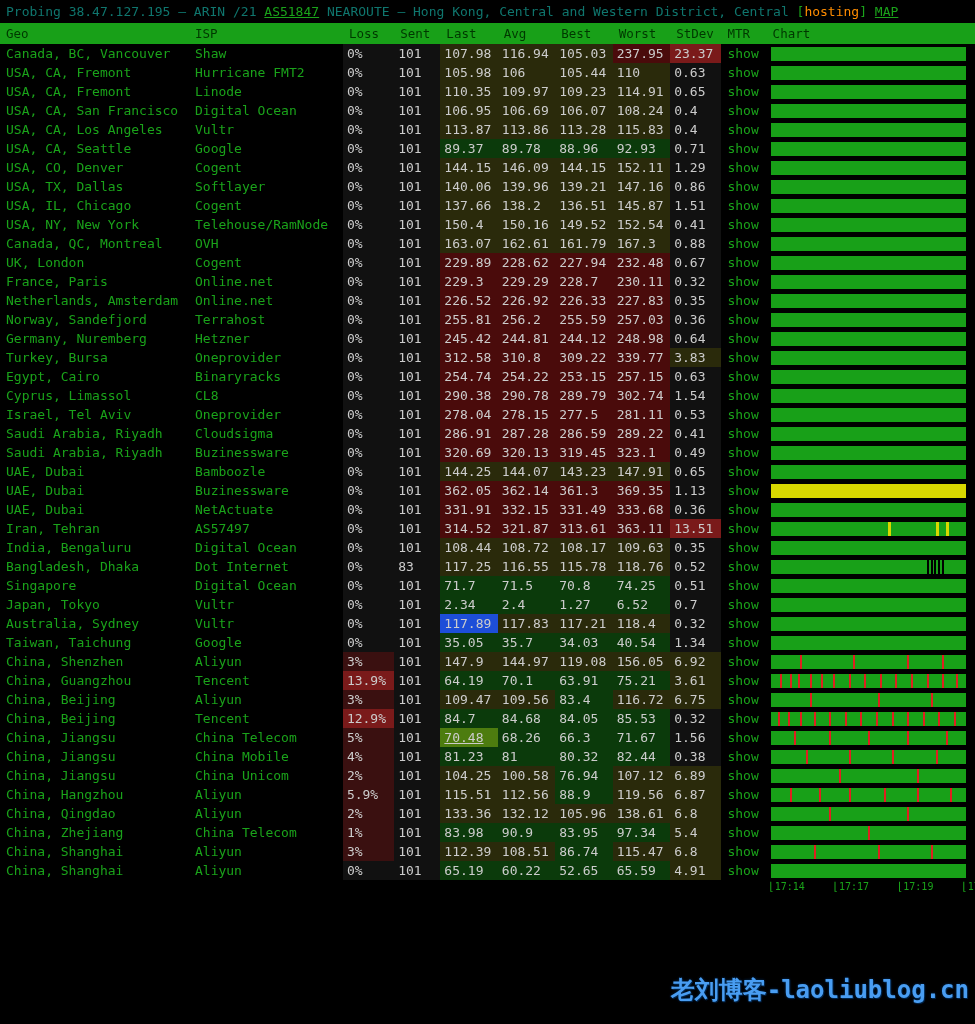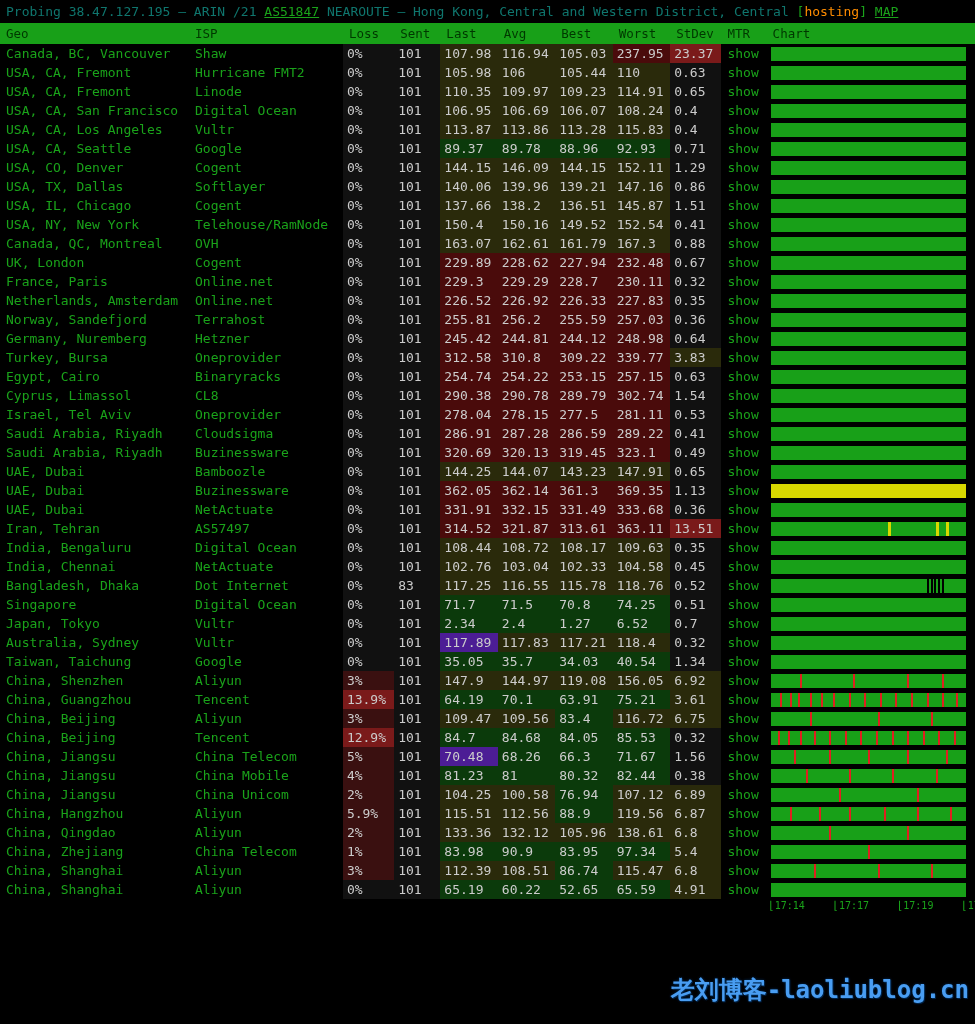--- a/index.html
+++ b/index.html
@@ -543,35 +543,20 @@
         <td class="num metric" style="background: rgb(42, 42, 11);">108.72</td>
         <td class="num metric" style="background: rgb(42, 42, 11);">108.17</td>
         <td class="num metric" style="background: rgb(42, 42, 11);">109.63</td>
         <td class="num metric" style="background: rgb(17, 17, 17);">0.35</td>
         <td class="show">show</td>
         <td class="chart">
           <div class="chartbar"></div>
         </td>
       </tr>
       <tr>
-        <td class="geo">India, Chennai</td>
-        <td class="isp">NetActuate</td>
-        <td class="num metric" style="background: rgb(17, 17, 17);">0%</td>
-        <td class="num metric" style="background: rgb(17, 17, 17);">101</td>
-        <td class="num metric" style="background: rgb(42, 42, 11);">102.76</td>
-        <td class="num metric" style="background: rgb(42, 42, 11);">103.04</td>
-        <td class="num metric" style="background: rgb(42, 42, 11);">102.33</td>
-        <td class="num metric" style="background: rgb(42, 42, 11);">104.58</td>
-        <td class="num metric" style="background: rgb(17, 17, 17);">0.45</td>
-        <td class="show">show</td>
-        <td class="chart">
-          <div class="chartbar"></div>
-        </td>
-      </tr>
-      <tr>
         <td class="geo">Bangladesh, Dhaka</td>
         <td class="isp">Dot Internet</td>
         <td class="num metric" style="background: rgb(17, 17, 17);">0%</td>
         <td class="num metric" style="background: rgb(17, 17, 17);">83</td>
         <td class="num metric" style="background: rgb(42, 42, 11);">117.25</td>
         <td class="num metric" style="background: rgb(42, 42, 11);">116.55</td>
         <td class="num metric" style="background: rgb(42, 42, 11);">115.78</td>
         <td class="num metric" style="background: rgb(42, 42, 11);">118.76</td>
         <td class="num metric" style="background: rgb(17, 17, 17);">0.52</td>
         <td class="show">show</td>
@@ -613,21 +598,21 @@
         <td class="show">show</td>
         <td class="chart">
           <div class="chartbar"></div>
         </td>
       </tr>
       <tr>
         <td class="geo">Australia, Sydney</td>
         <td class="isp">Vultr</td>
         <td class="num metric" style="background: rgb(17, 17, 17);">0%</td>
         <td class="num metric" style="background: rgb(17, 17, 17);">101</td>
-        <td class="num metric" style="background: #4c1d95;">117.89</td>
+        <td class="num metric" style="background: #1d4ed8;">117.89</td>
         <td class="num metric" style="background: rgb(42, 42, 11);">117.83</td>
         <td class="num metric" style="background: rgb(42, 42, 11);">117.21</td>
         <td class="num metric" style="background: rgb(42, 42, 11);">118.4</td>
         <td class="num metric" style="background: rgb(17, 17, 17);">0.32</td>
         <td class="show">show</td>
         <td class="chart">
           <div class="chartbar"></div>
         </td>
       </tr>
       <tr>
@@ -741,21 +726,21 @@
             <div class="spike" style="left: 167.7px;"></div>
             <div class="spike" style="left: 183.3px;"></div>
           </div>
         </td>
       </tr>
       <tr>
         <td class="geo">China, Jiangsu</td>
         <td class="isp">China Telecom</td>
         <td class="num metric" style="background: rgb(58, 16, 16);">5%</td>
         <td class="num metric" style="background: rgb(17, 17, 17);">101</td>
-        <td class="num metric" style="background: #4c1d95;">70.48</td>
+        <td class="num metric" style="background: #4d7c0f; text-decoration: underline;">70.48</td>
         <td class="num metric" style="background: rgb(11, 58, 11);">68.26</td>
         <td class="num metric" style="background: rgb(11, 58, 11);">66.3</td>
         <td class="num metric" style="background: rgb(11, 58, 11);">71.67</td>
         <td class="num metric" style="background: rgb(17, 17, 17);">1.56</td>
         <td class="show">show</td>
         <td class="chart">
           <div class="chartbar">
             <div class="spike" style="left: 23.4px;"></div>
             <div class="spike" style="left: 58.5px;"></div>
             <div class="spike" style="left: 97.5px;"></div>

